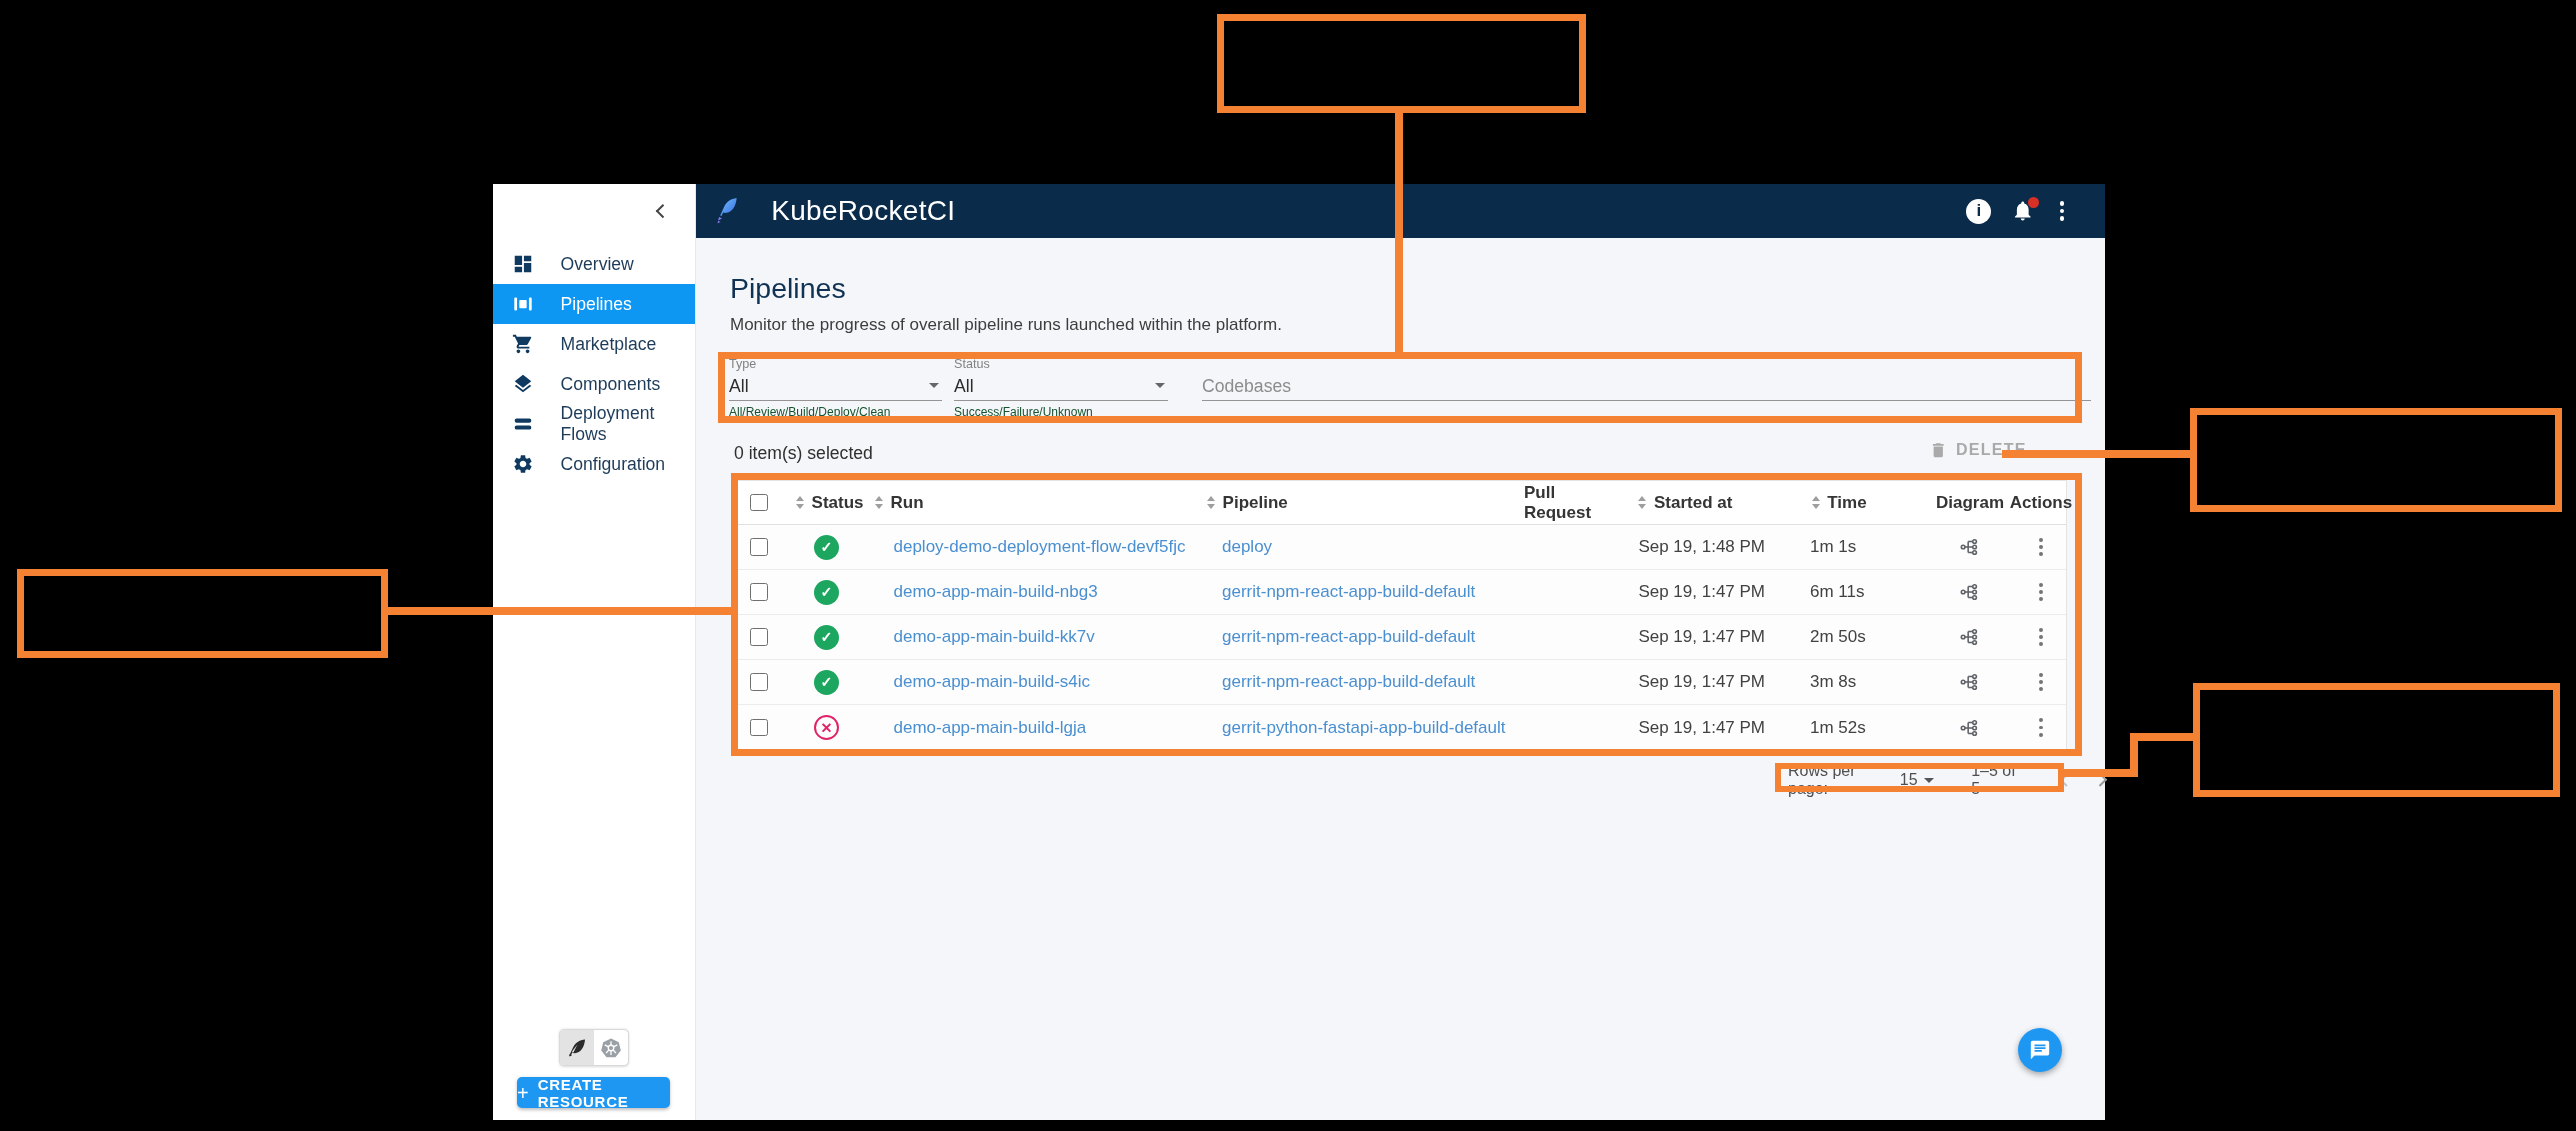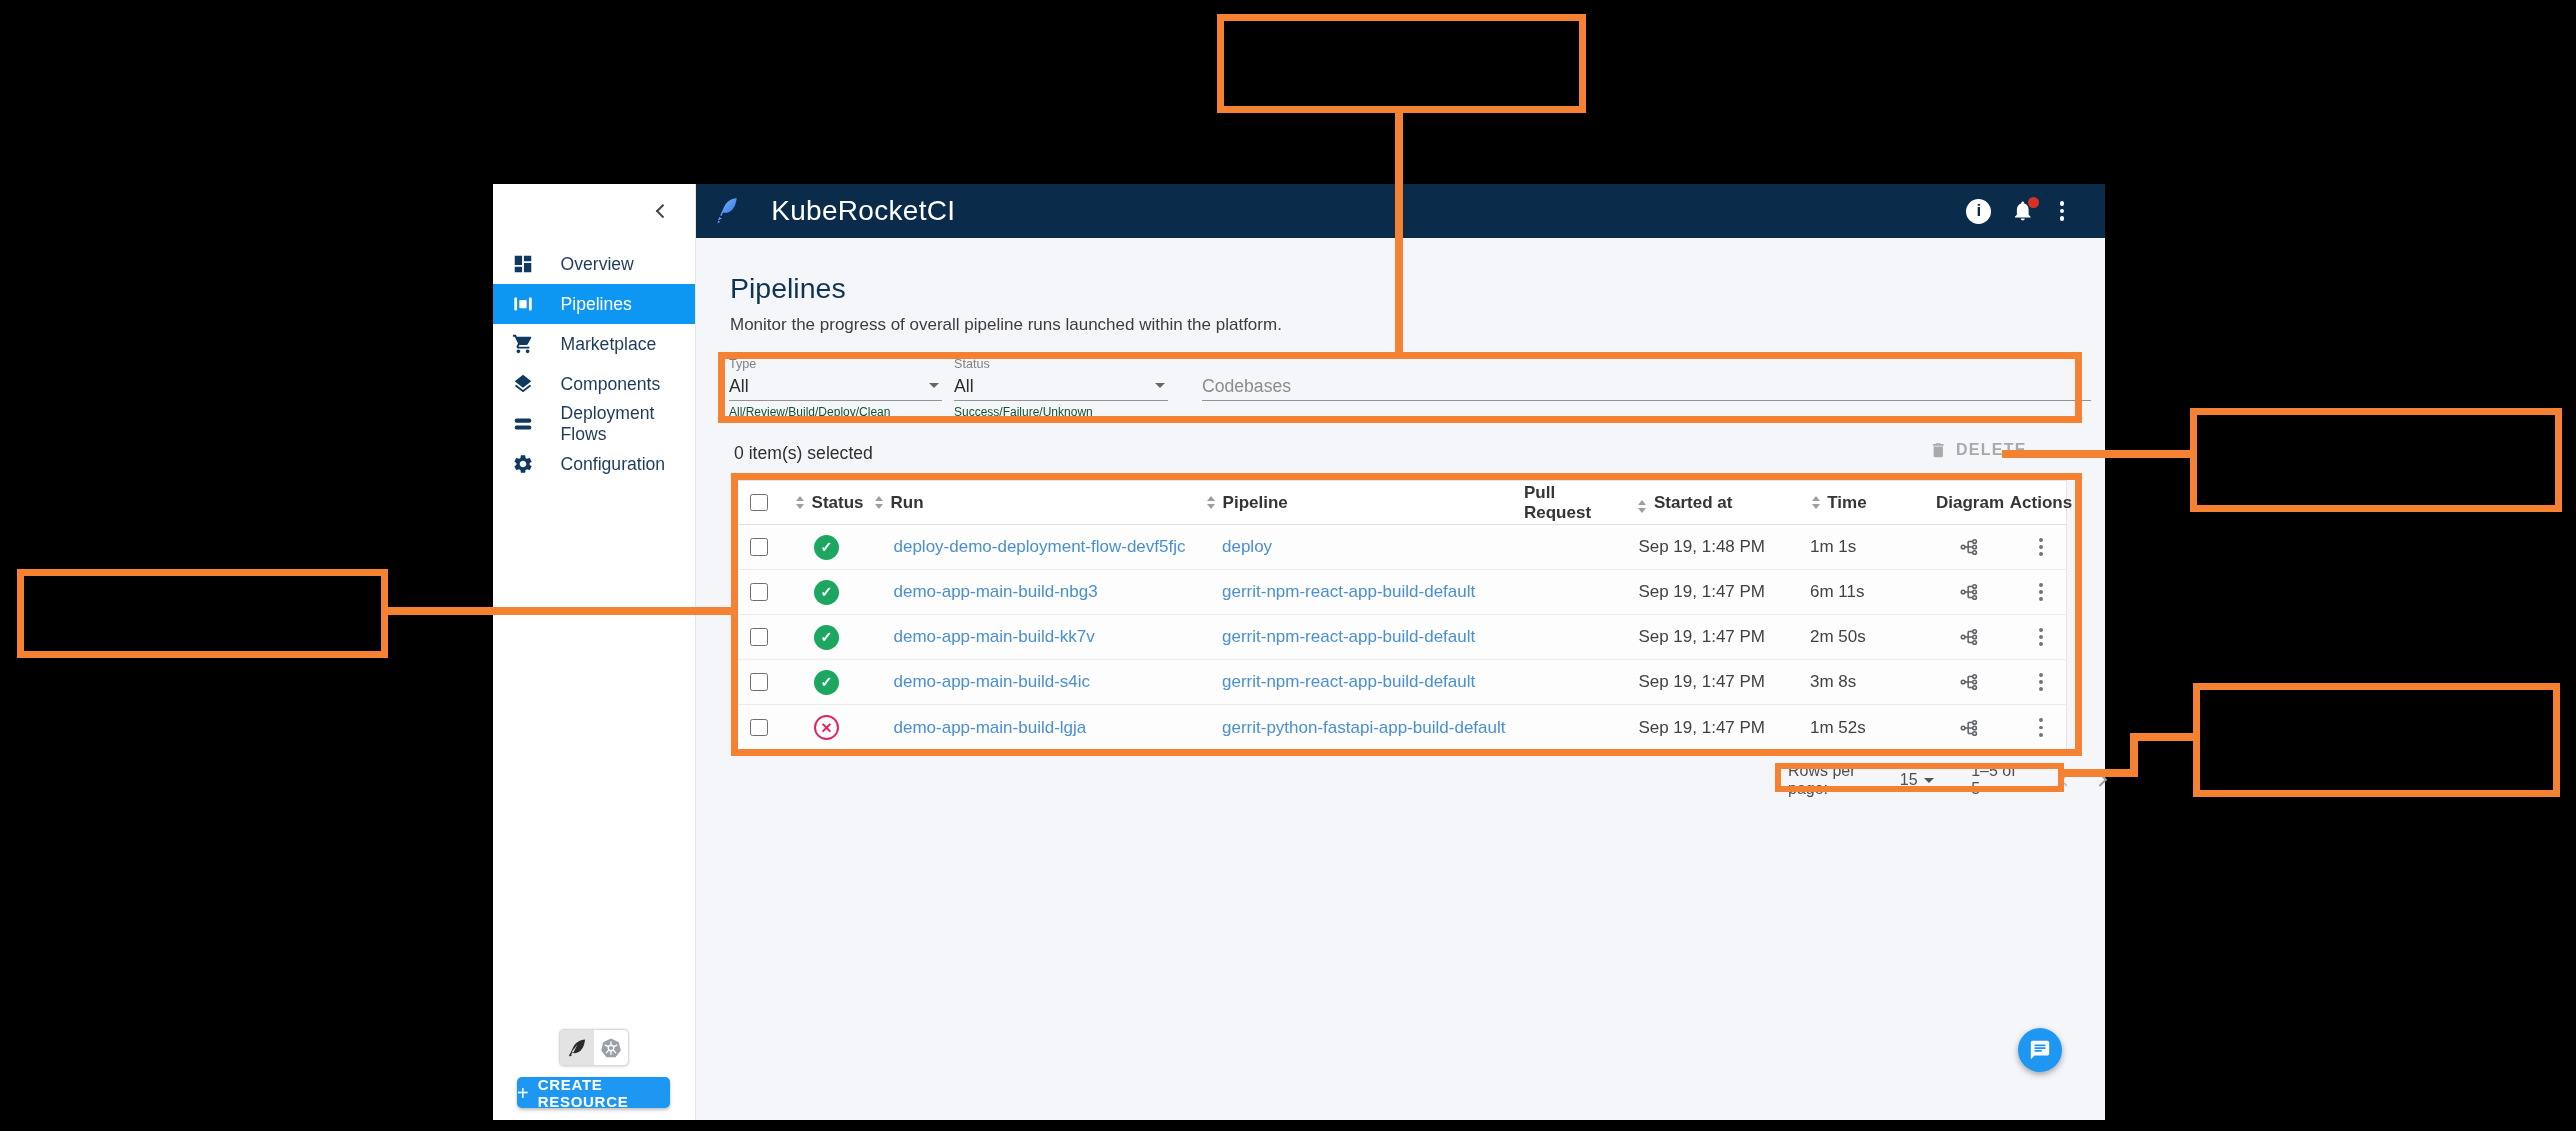--- a/index.html
+++ b/index.html
@@ -284,21 +284,21 @@
           <div class="hcell pad12">
             <span class="sort">
                 <i class="up"></i>
                 <i class="dn"></i>
               </span>
             <span>Pipeline</span>
           </div>
           <div class="hcell right">
               <span>Pull Request</span>
             </div>
-          <div class="hcell" style="padding-left:13.4px;align-items:flex-end;">
+          <div class="hcell" style="padding-left:13.4px;">
             <span class="sort">
                 <i class="up"></i>
                 <i class="dn"></i>
               </span>
             <span>Started at</span>
           </div>
           <div class="hcell" style="padding-left:6.7px;">
             <span class="sort">
                 <i class="up"></i>
                 <i class="dn"></i>

